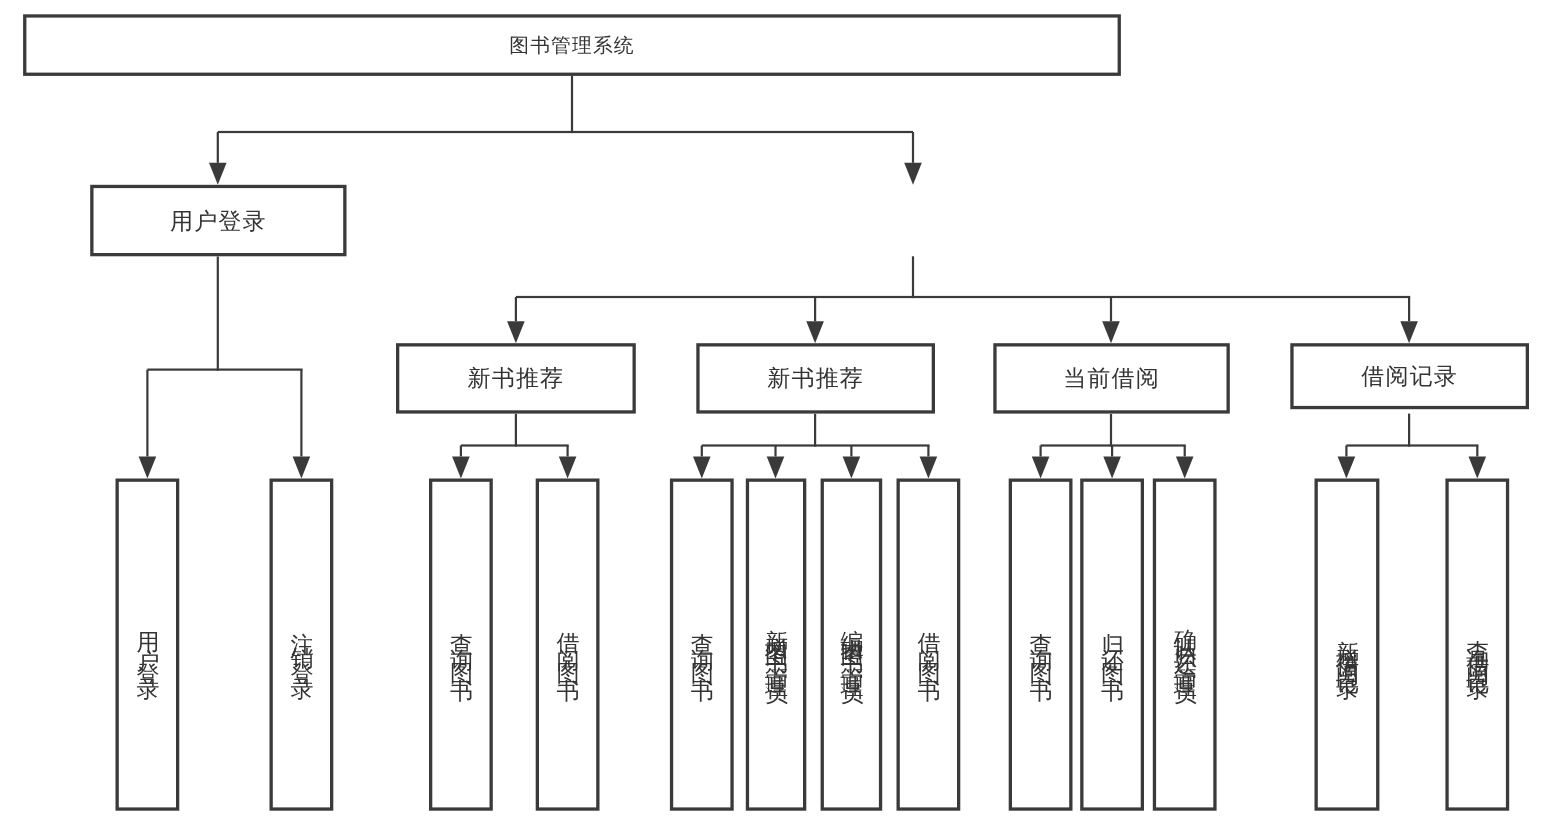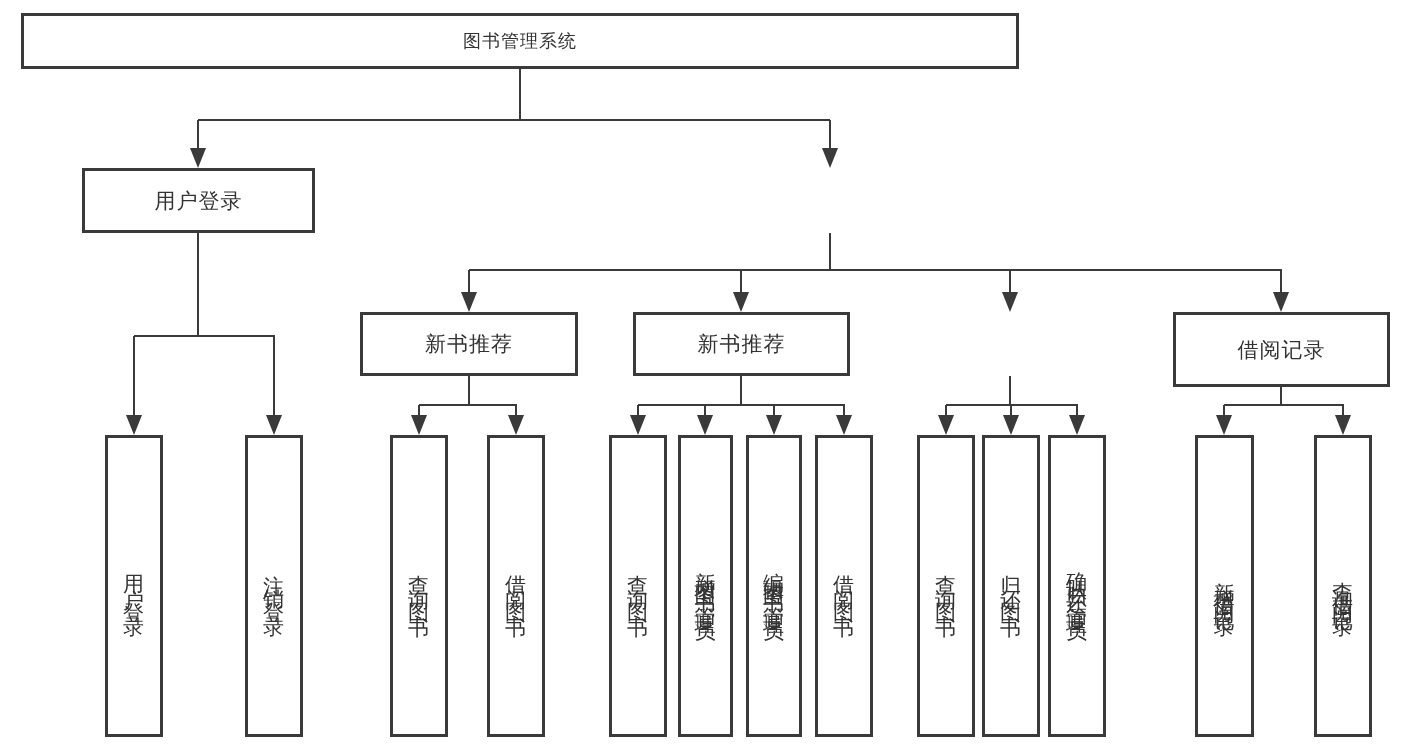--- a/index.html
+++ b/index.html
@@ -83,22 +83,25 @@
 
 
   <div class="box" style="left:360px; top:312px; width:218px; height:64px;">
     <span>新书推荐</span>
   </div>
 
   <div class="box" style="left:633px; top:312px; width:217px; height:64px;">
     <span>新书推荐</span>
   </div>
 
-
-  <div class="box" style="left:1173px; top:312px; width:217px; height:75px;">
+  <div class="box" style="left:903px; top:312px; width:215px; height:64px;">
+    <span>当前借阅</span>
+  </div>
+
+  <div class="box" style="left:1173px; top:312px; width:217px; height:60px;">
     <span>借阅记录</span>
   </div>
 
   <div class="box vbox" style="left:105px; top:435px; width:58px; height:302px;">
     <span class="vtext">用户登录</span>
   </div>
 
   <div class="box vbox" style="left:245px; top:435px; width:58px; height:302px;">
     <span class="vtext">注销登录</span>
   </div>

